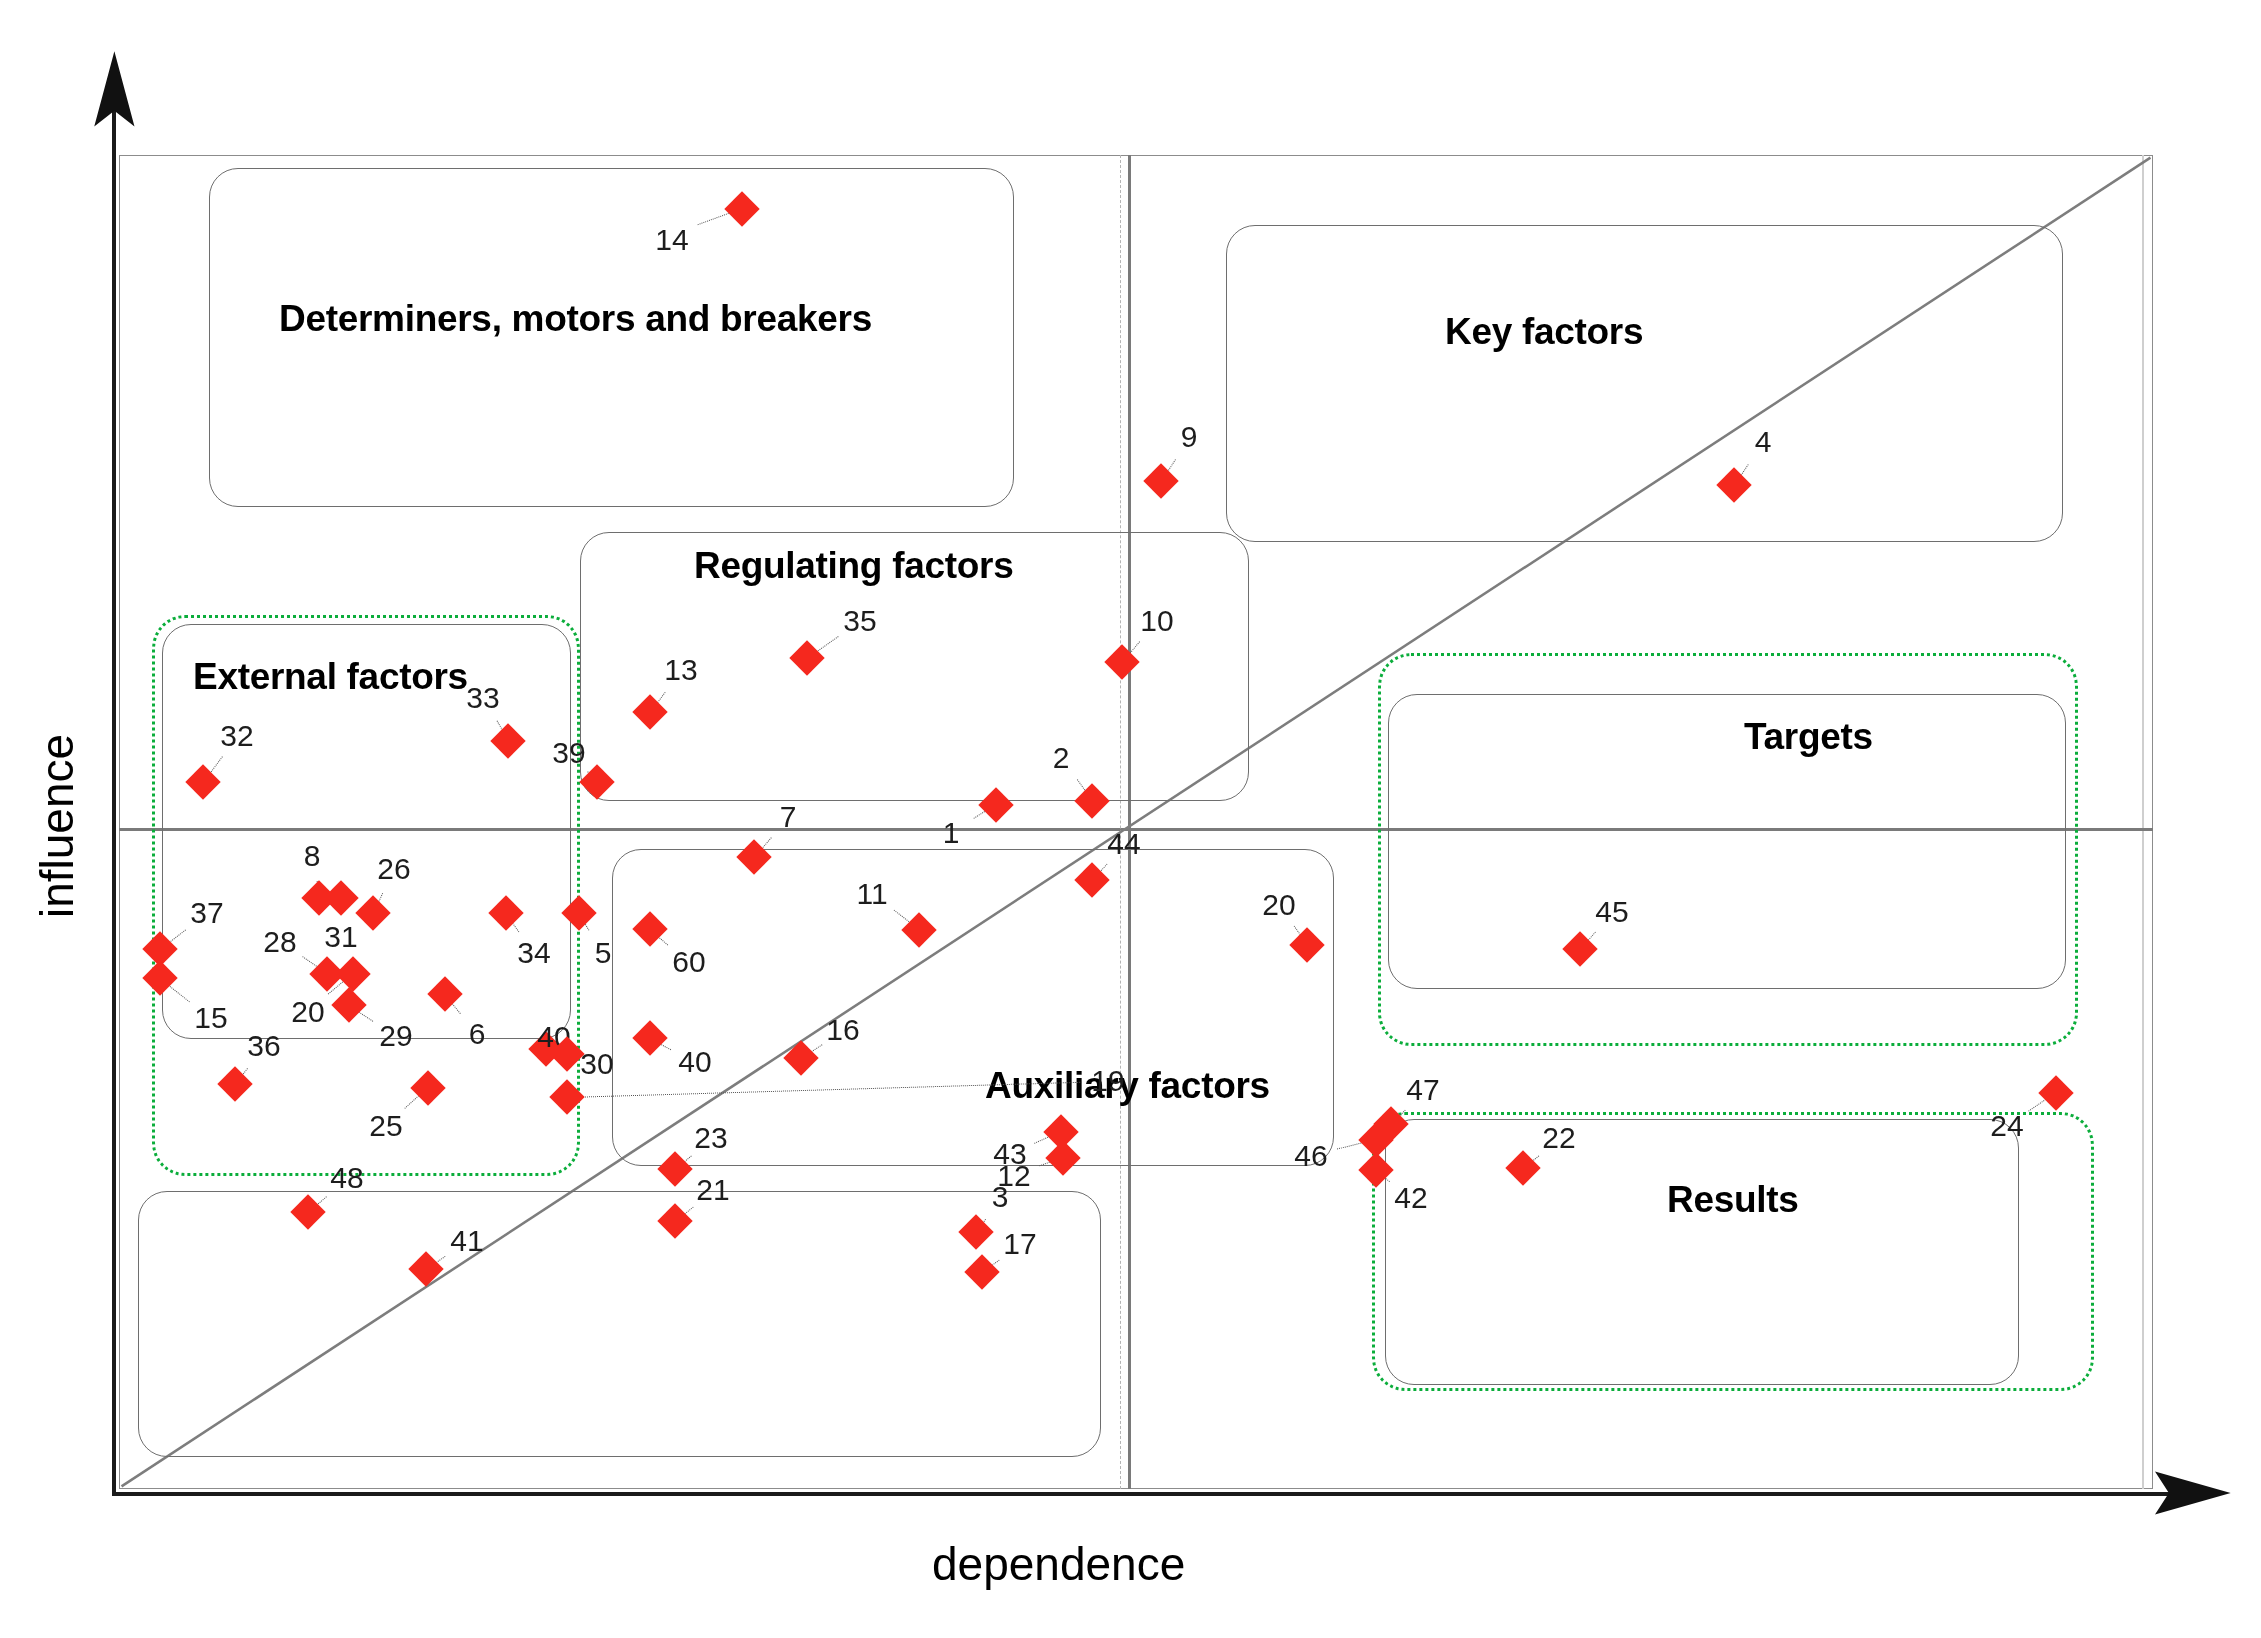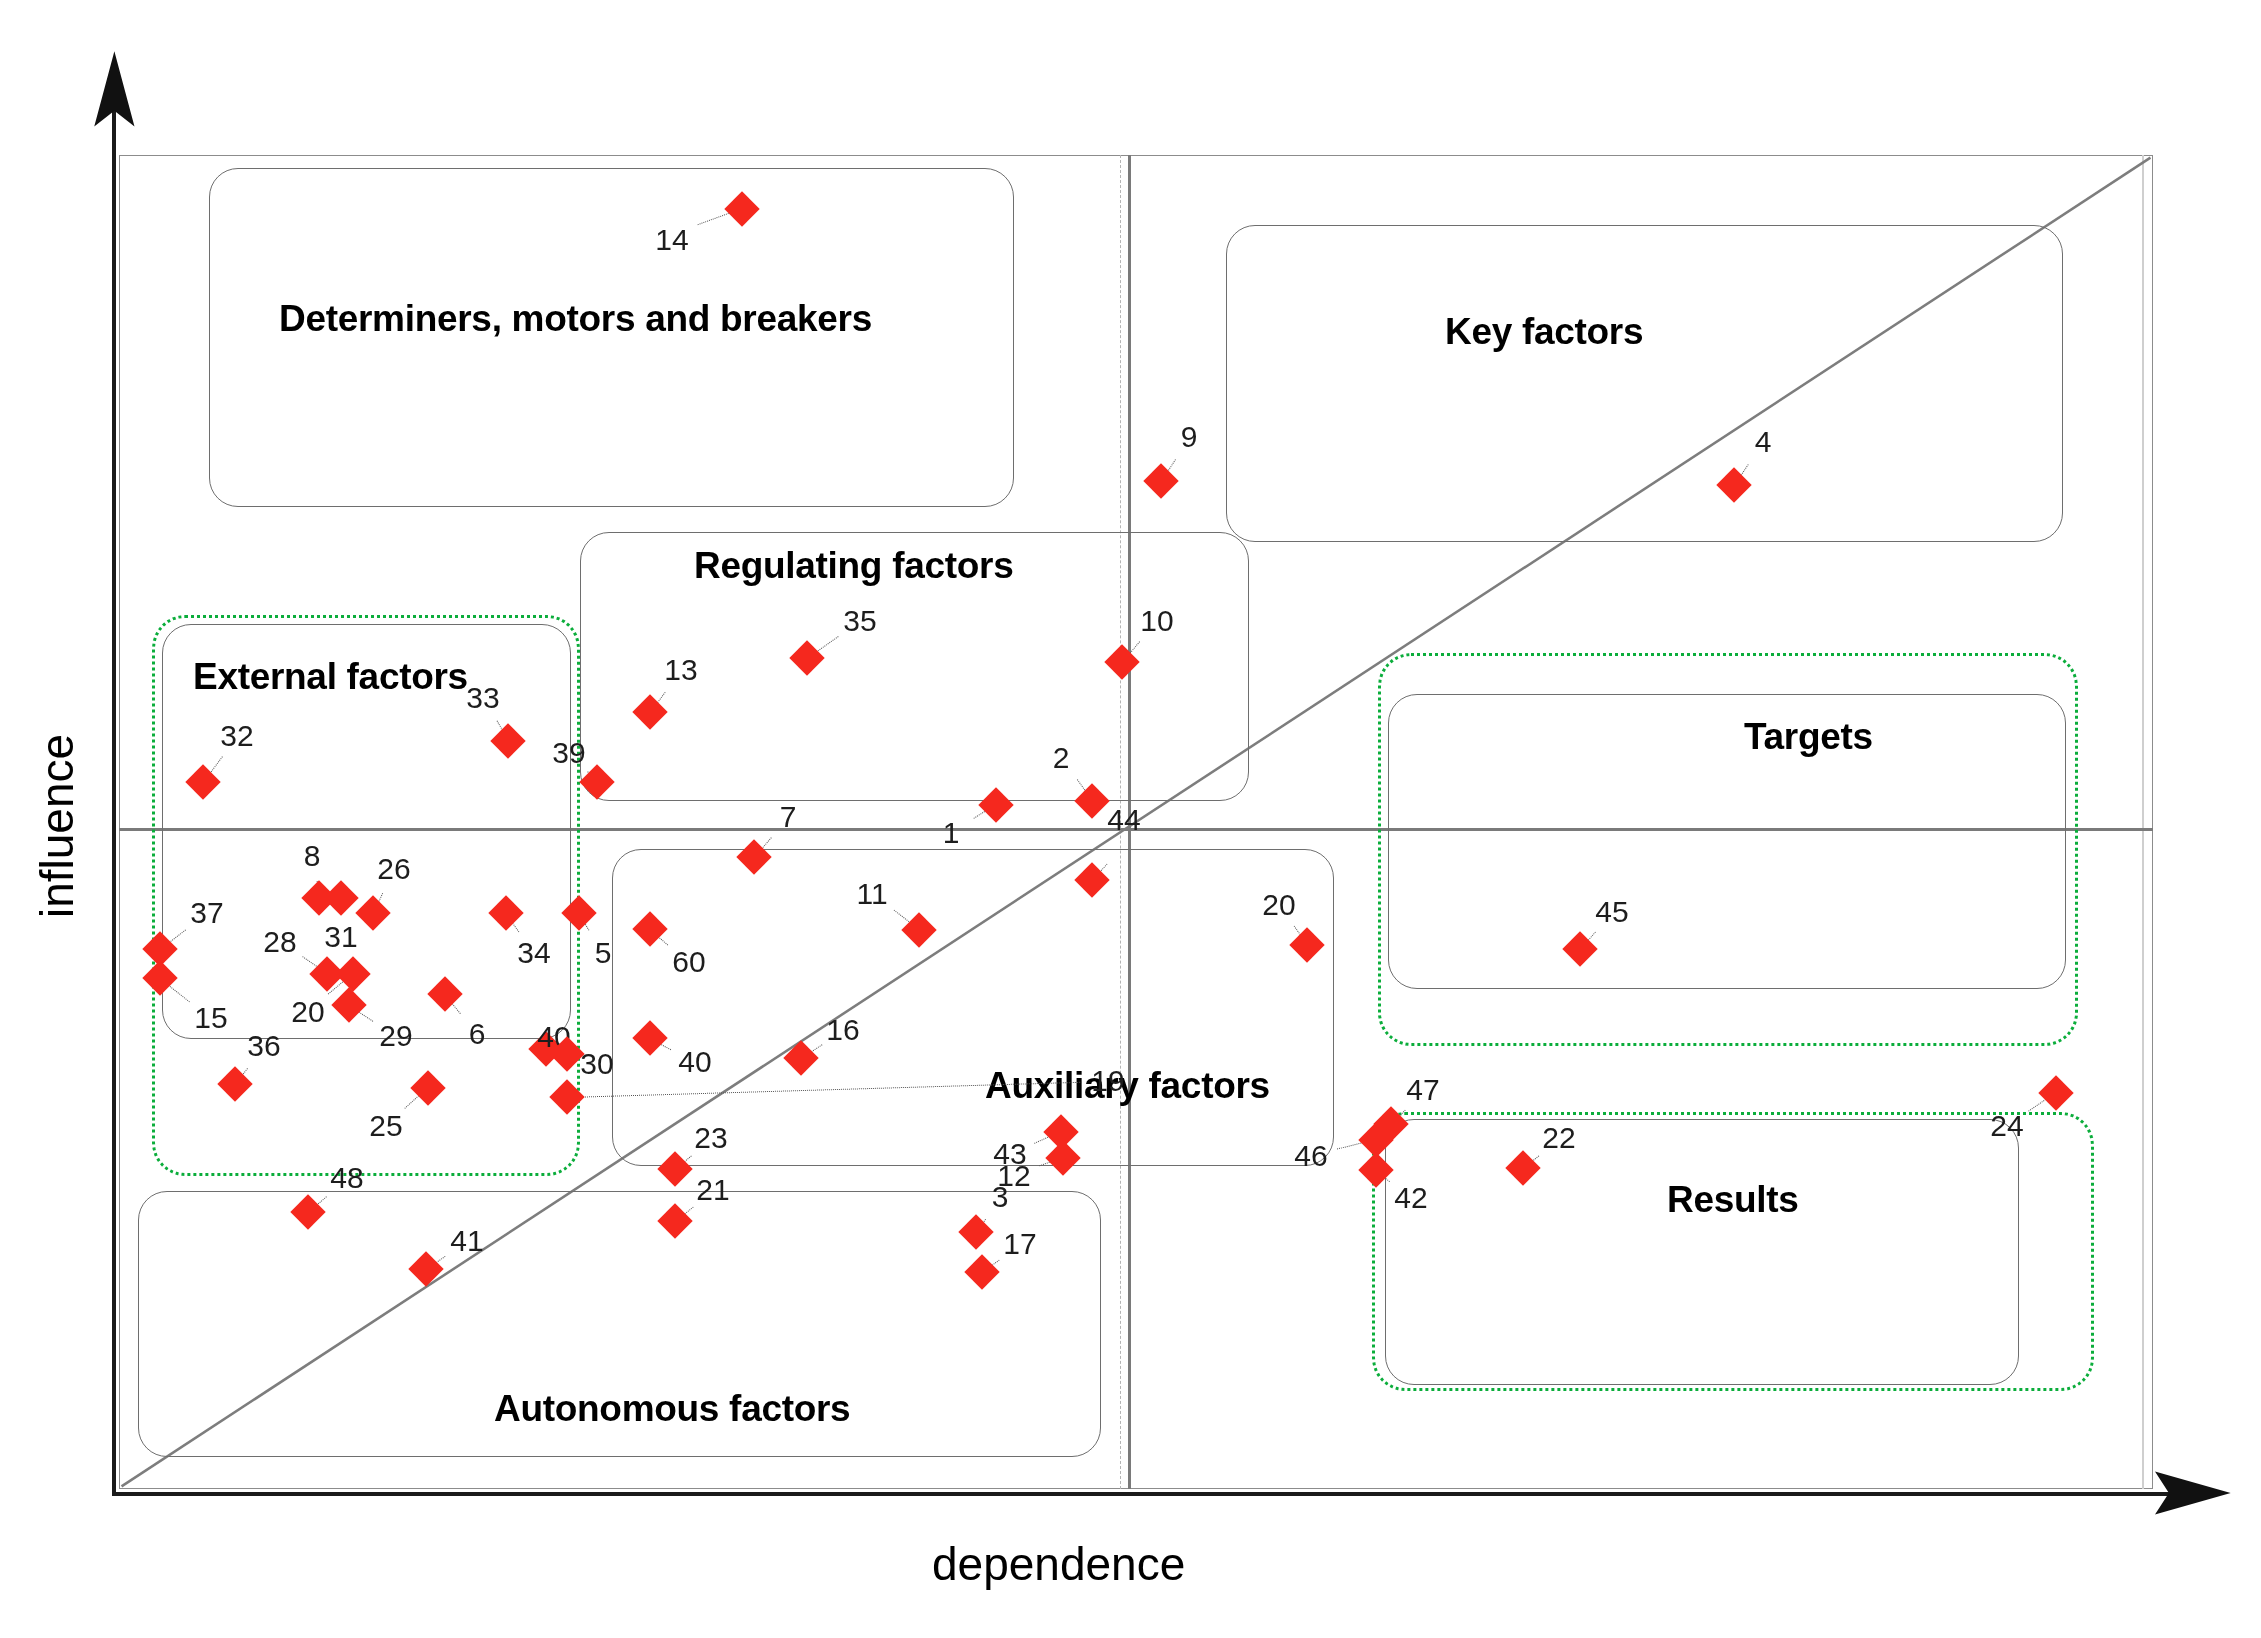--- a/index.html
+++ b/index.html
@@ -76,21 +76,20 @@
   <div class="zone-title" style="left:1724px;top:716px;margin-left:20px;">Targets</div>
 
   <div class="zone" style="left:612px;top:849px;width:722px;height:317px;"></div>
   <div class="zone-title" style="left:985px;top:1065px;">Auxiliary factors</div>
 
   <div class="zone" style="left:1385px;top:1119px;width:634px;height:266px;"></div>
   <div class="zone-green" style="left:1372px;top:1112px;width:722px;height:279px;"></div>
   <div class="zone-title" style="left:1667px;top:1179px;">Results</div>
 
   <div class="zone" style="left:138px;top:1191px;width:963px;height:266px;"></div>
-  <div class="zone-title" style="left:494px;top:1388px;">Autonomous factors</div>
 
   <div id="points-layer" style="position:absolute;left:0;top:0;width:2261px;height:1639px;">
       <div class="leader" style="left: 742px; top: 209px; width: 47px; transform: rotate(159.874deg);"></div>
       <div class="pt" style="left: 742px; top: 209px; background: rgb(245, 40, 30);"></div>
       <div class="pt-label" style="left: 672px; top: 240px;">14</div>
       <div class="leader" style="left: 1161px; top: 481px; width: 26px; transform: rotate(-57.0994deg);"></div>
       <div class="pt" style="left: 1161px; top: 481px; background: rgb(245, 40, 30);"></div>
       <div class="pt-label" style="left: 1189px; top: 437px;">9</div>
       <div class="leader" style="left: 1734px; top: 485px; width: 25px; transform: rotate(-56.2903deg);"></div>
       <div class="pt" style="left: 1734px; top: 485px; background: rgb(245, 40, 30);"></div>
@@ -117,21 +116,21 @@
       <div class="pt" style="left: 1092px; top: 801px; background: rgb(245, 40, 30);"></div>
       <div class="pt-label" style="left: 1061px; top: 758px;">2</div>
       <div class="leader" style="left: 996px; top: 805px; width: 26px; transform: rotate(147.955deg);"></div>
       <div class="pt" style="left: 996px; top: 805px; background: rgb(245, 40, 30);"></div>
       <div class="pt-label" style="left: 951px; top: 833px;">1</div>
       <div class="leader" style="left: 754px; top: 857px; width: 26px; transform: rotate(-49.1686deg);"></div>
       <div class="pt" style="left: 754px; top: 857px; background: rgb(245, 40, 30);"></div>
       <div class="pt-label" style="left: 788px; top: 817px;">7</div>
       <div class="leader" style="left: 1092px; top: 880px; width: 22px; transform: rotate(-47.8969deg);"></div>
       <div class="pt" style="left: 1092px; top: 880px; background: rgb(245, 40, 30);"></div>
-      <div class="pt-label" style="left: 1124px; top: 820px;">44</div>
+      <div class="pt-label" style="left: 1124px; top: 844px;">44</div>
       <div class="leader" style="left: 373px; top: 913px; width: 22px; transform: rotate(-65.1982deg);"></div>
       <div class="pt" style="left: 373px; top: 913px; background: rgb(245, 40, 30);"></div>
       <div class="pt-label" style="left: 394px; top: 869px;">26</div>
       <div class="leader" style="left: 319px; top: 898px; width: 16.5px; transform: rotate(-98.1361deg);"></div>
       <div class="pt" style="left: 319px; top: 898px; background: rgb(245, 40, 30);"></div>
       <div class="pt-label" style="left: 312px; top: 856px;">8</div>
       <div class="leader" style="left: 341px; top: 898px; width: 12px; transform: rotate(90deg);"></div>
       <div class="pt" style="left: 341px; top: 898px; background: rgb(245, 40, 30);"></div>
       <div class="pt-label" style="left: 341px; top: 937px;">31</div>
       <div class="leader" style="left: 506px; top: 913px; width: 22.5px; transform: rotate(54.5629deg);"></div>

